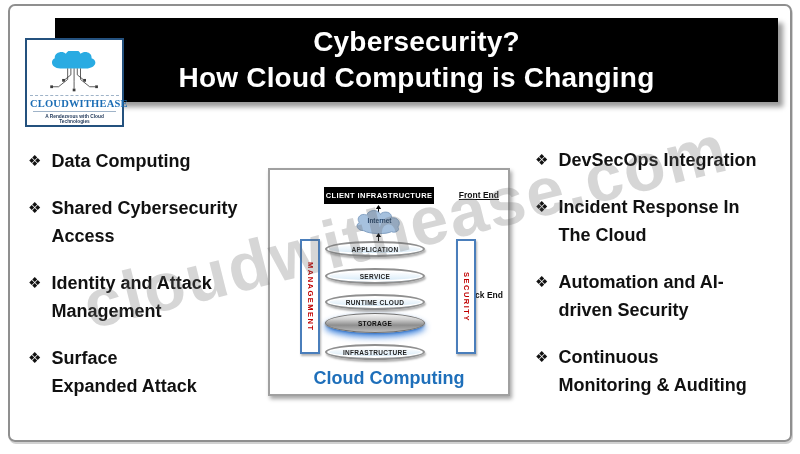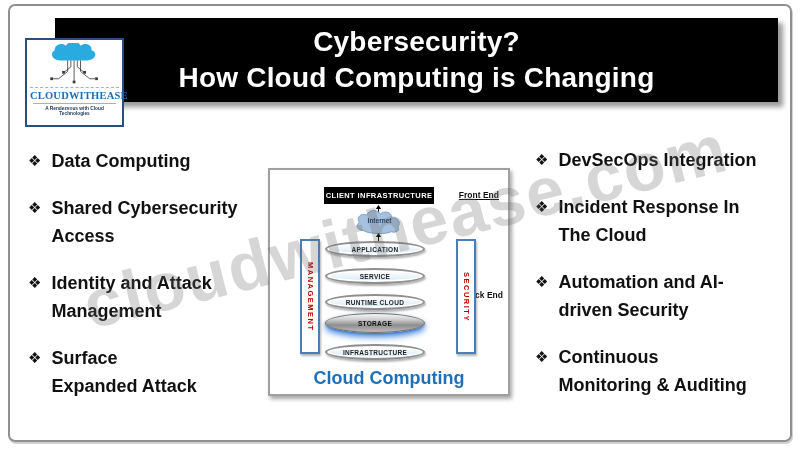--- a/index.html
+++ b/index.html
@@ -12,21 +12,21 @@
 
   
   .banner { position:absolute; left:55px; top:18px; width:723px; height:84px; background:#000;
             box-shadow:5px 5px 5px rgba(0,0,0,.4); display:flex; flex-direction:column;
             justify-content:center; align-items:center; z-index:5; }
   .banner-line { color:#fff; font-weight:bold; font-size:28px; line-height:36px; letter-spacing:.2px; }
 
   
   .logo-box { position:absolute; left:25px; top:38px; width:99px; height:89px; background:#fff;
               border:2px solid #24517e; z-index:10; display:flex; flex-direction:column;
-              align-items:center; padding:3px 3px 2px; }
+              align-items:center; padding:11px 3px 2px; }
   .logo-art { height:44px; display:flex; align-items:flex-start; justify-content:center; }
   .logo-name { font-family:"Liberation Serif",serif; font-weight:bold; font-size:10.5px; color:#1b6db5;
                letter-spacing:.2px; width:100%; text-align:center; border-top:1px dashed #9fb3c8; padding-top:2px; }
   .logo-tagline { font-size:4.8px; font-weight:bold; color:#1d3557; width:94%; text-align:center;
                   border-top:1px solid #9fb3c8; margin-top:2px; padding-top:2px; }
 
   
   .list { position:absolute; z-index:2; }
   .list--left { left:28px; top:147px; width:245px; }
   .list--right { left:535px; top:146px; width:258px; }

